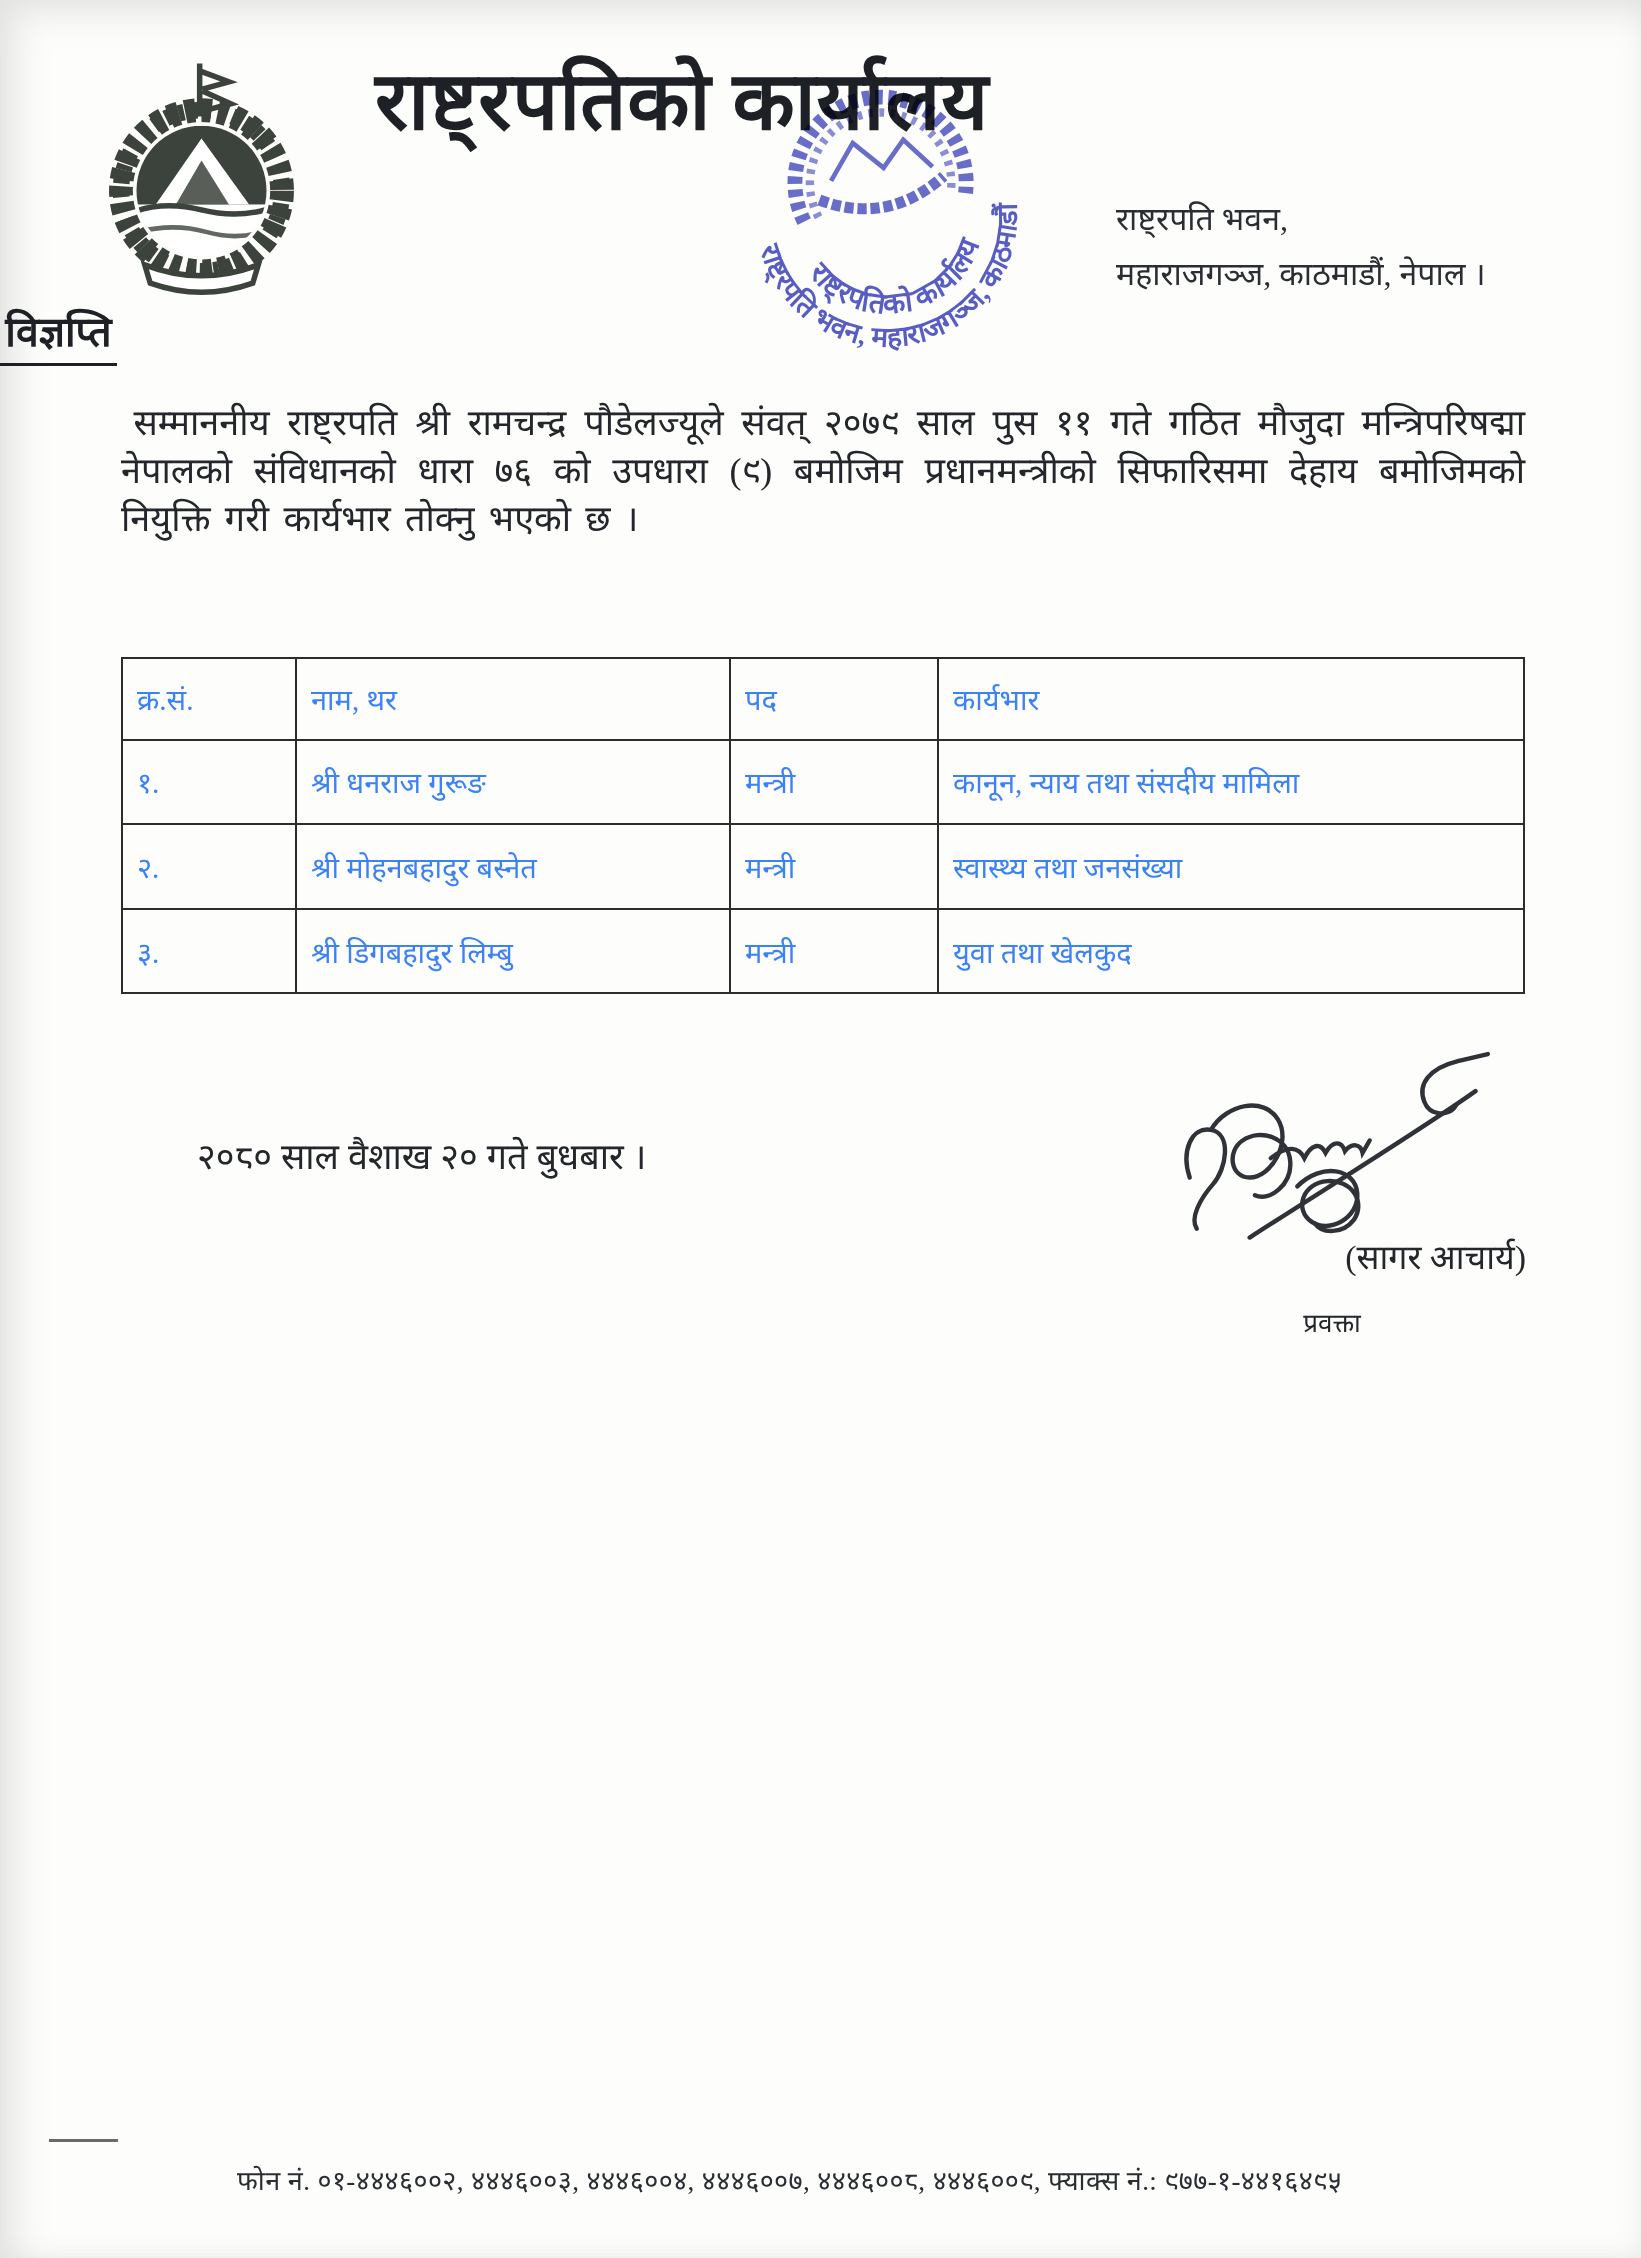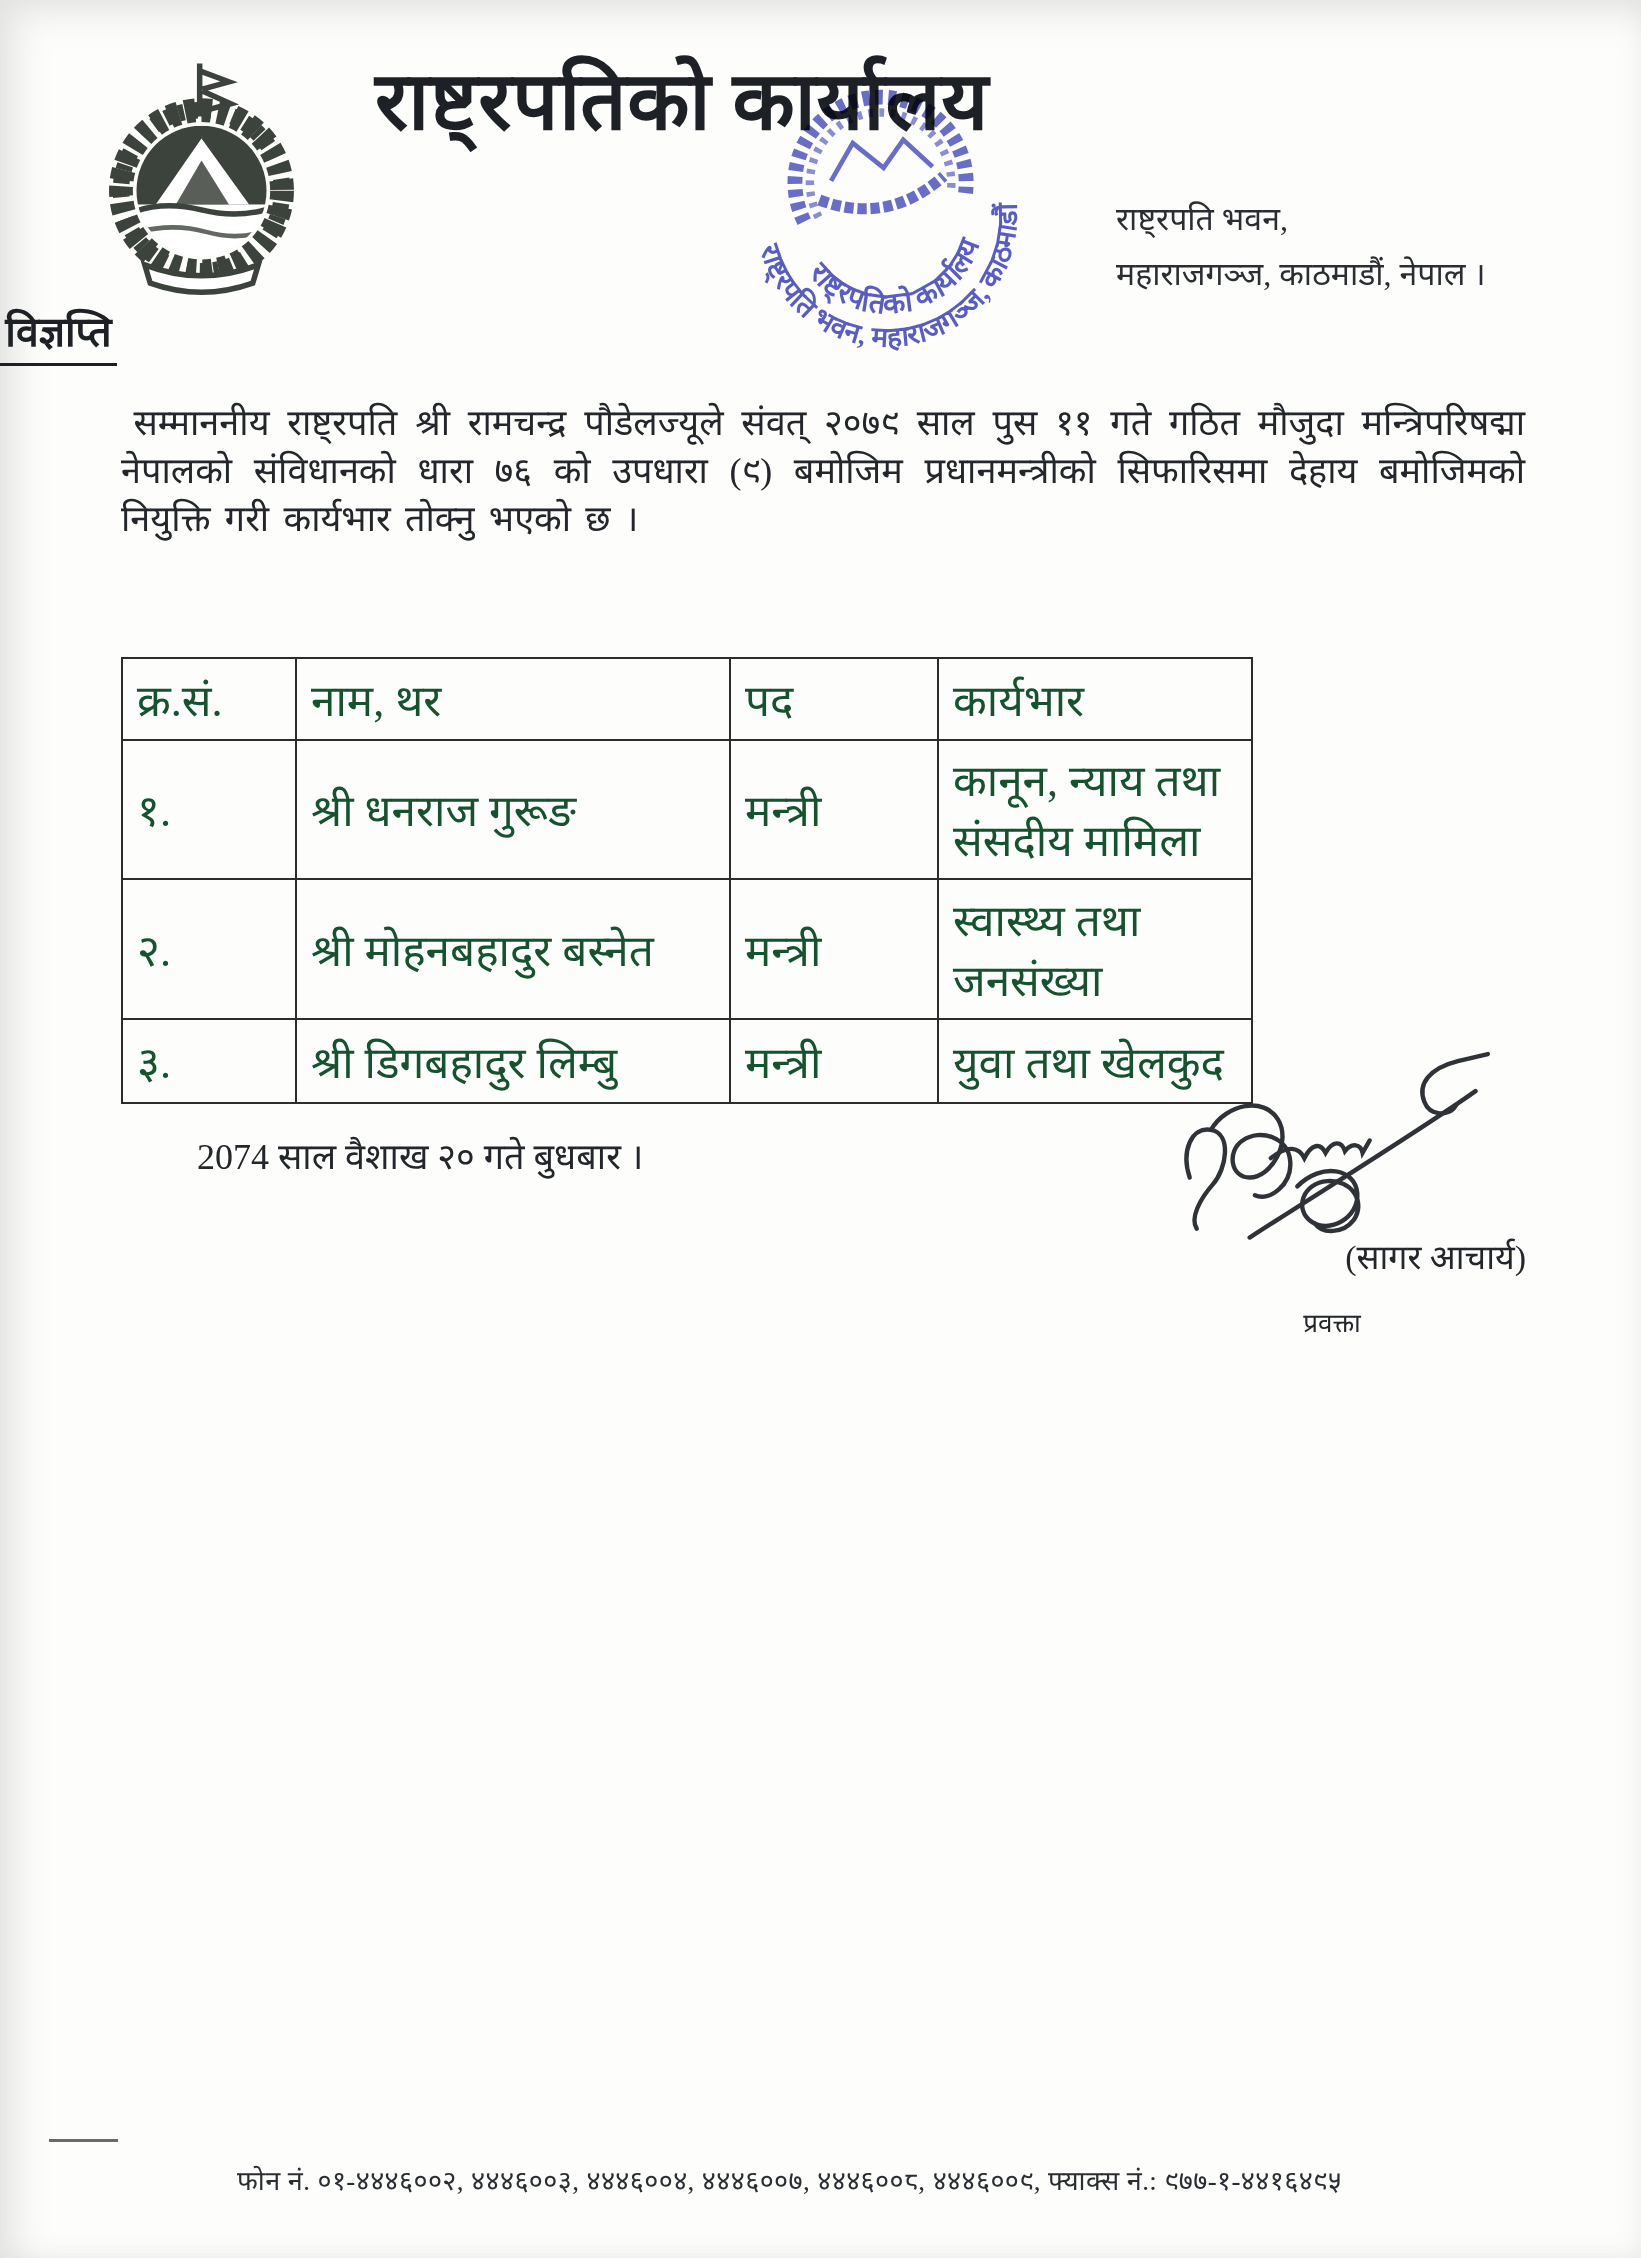--- a/index.html
+++ b/index.html
@@ -41,23 +41,23 @@
     border-bottom:3.5px solid #1d2125;padding:0 5.3px 5.3px 5.3px;
   }
   
   .body-paragraph{
     position:absolute;left:121px;top:399px;width:1404px;
     font-size:36px;line-height:48px;color:#23262a;
     text-align:justify;text-indent:12.4px;
     word-spacing:5.3px;
   }
   table.appointments{
-    position:absolute;left:121px;top:657px;width:1132px;
+    position:absolute;left:121px;top:657px;width:1404px;
     border-collapse:collapse;table-layout:fixed;
-    font-size:44px;color:#14532d;
+    font-size:29px;color:#3b82f6;
   }
   table.appointments th,table.appointments td{
     border:2.6px solid #2c2c2c;
     font-weight:normal;text-align:left;
     padding:8.8px 14px;vertical-align:middle;
   }
   table.appointments th{height:62px;}
   table.appointments td{height:65px;}
   .colw0{width:174px;} .colw1{width:434px;} .colw2{width:208px;} .colw3{width:auto;}
   table.appointments tbody td.c1{}
@@ -167,21 +167,21 @@
         </tr>
         <tr>
           <td class="c0">३.</td>
           <td class="c1">श्री डिगबहादुर लिम्बु</td>
           <td class="c2">मन्त्री</td>
           <td class="c3">युवा तथा खेलकुद</td>
         </tr>
       </tbody>
   </table>
 
-  <div class="date-line">2074 साल वैशाख २० गते बुधबार ।</div>
+  <div class="date-line">२०८० साल वैशाख २० गते बुधबार ।</div>
 
   <div class="signature-block">
     <svg class="signature-svg" viewBox="0 0 390 250" color="#2f3338">
       <g fill="none" stroke="currentColor" stroke-width="5" stroke-linecap="round">
 
         <path d="M28,150 C18,120 30,92 52,96 C76,100 70,140 54,158 C40,174 28,196 36,208"></path>
         <path d="M52,96 C70,66 112,58 128,84 C144,110 120,150 96,150 C74,150 70,120 88,108
                  C108,94 140,104 142,132 C144,158 118,178 102,170"></path>
 
         <path d="M120,128 C140,112 152,116 158,128 C166,112 176,110 182,122 C190,108 200,108 204,120

